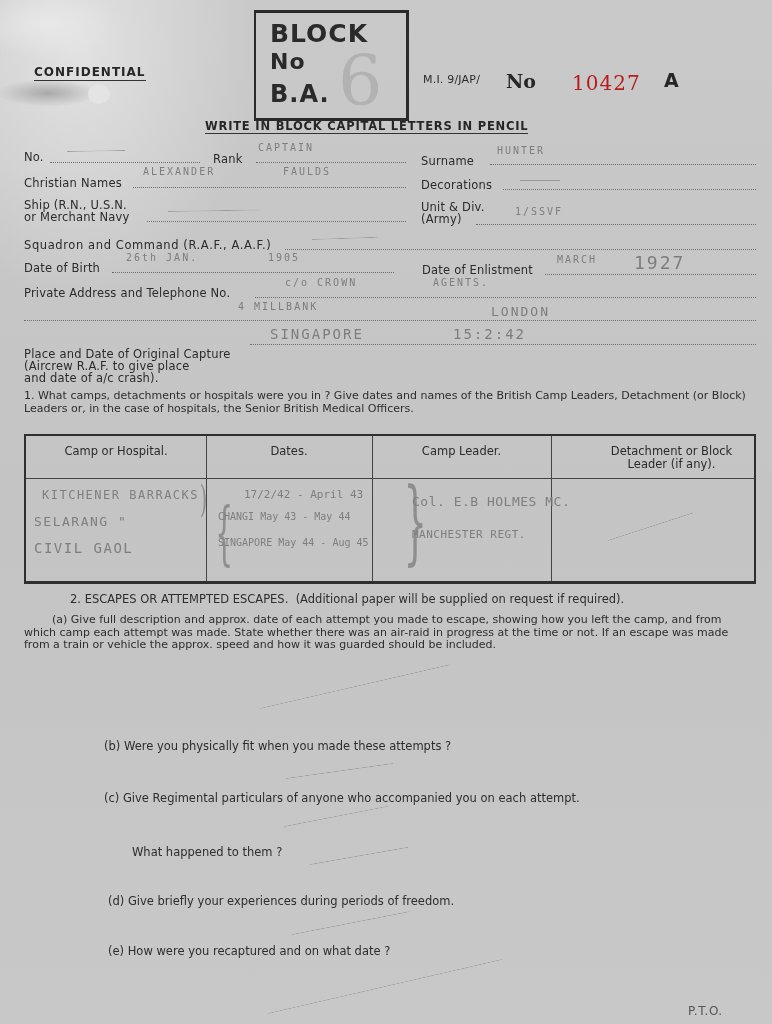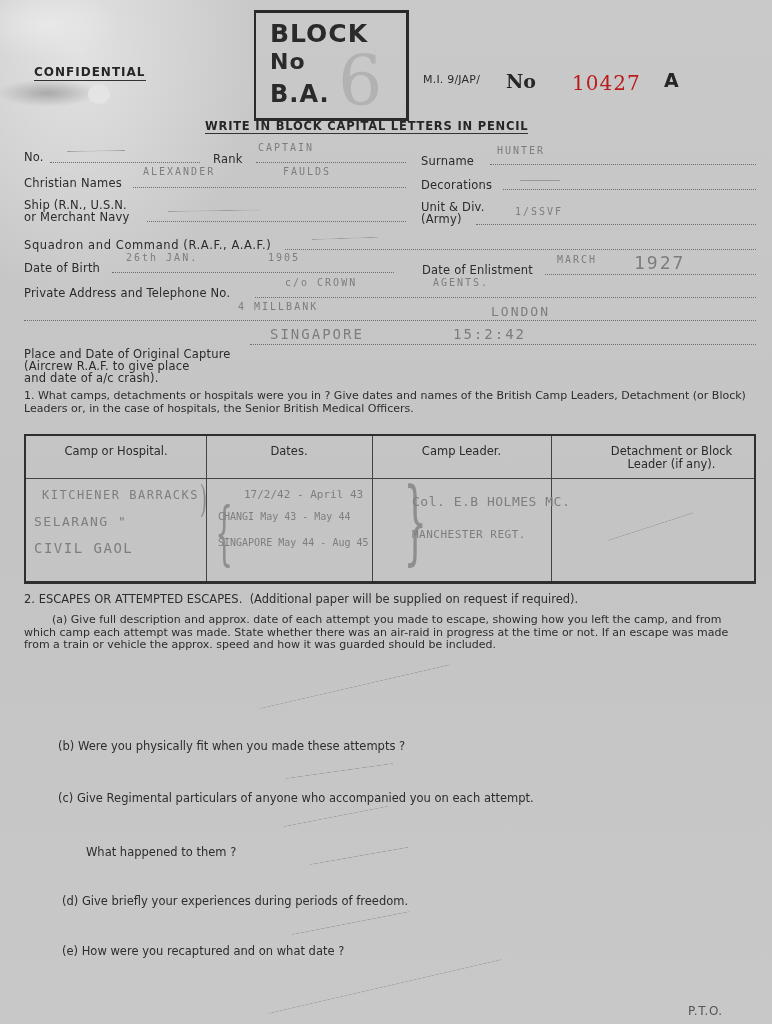--- a/index.html
+++ b/index.html
@@ -44,21 +44,21 @@
 
   
   .table { position:absolute; left:24px; top:434px; width:728px; height:145px;
     border:2px solid #2f2f2f; border-bottom-width:3px; border-right-width:2px; }
   .table .vline { position:absolute; top:0; bottom:0; border-left:1px solid #444; }
   .table .hline { position:absolute; left:0; right:0; top:42px; border-top:1.5px solid #444; }
   .th { position:absolute; top:9px; font-size:11.5px; text-align:center; color:#2b2b2b; line-height:13px; }
   .cell { position:absolute; font-family:"DejaVu Sans Mono", monospace; color:#7e7e7e; white-space:nowrap; }
   .brace { position:absolute; font-family:"DejaVu Serif", serif; color:#8e8e8e; font-weight:100; line-height:1; }
 
-  .q { font-size:11.5px; color:#2d2d2d; position:absolute; white-space:nowrap; }
+  .q { font-size:11.5px; color:#2d2d2d; position:absolute; white-space:nowrap;margin-left:46px; }
   .para { font-size:11px; color:#2d2d2d; position:absolute; line-height:12.5px; }
   .pto { left:688px; top:1004px; font-size:12px; color:#555; letter-spacing:0.5px; }
 </style>
 </head>
 <body>
 
 <div class="smudge"></div>
 <div class="smudge2"></div>
 <div class="hole"></div>
 

